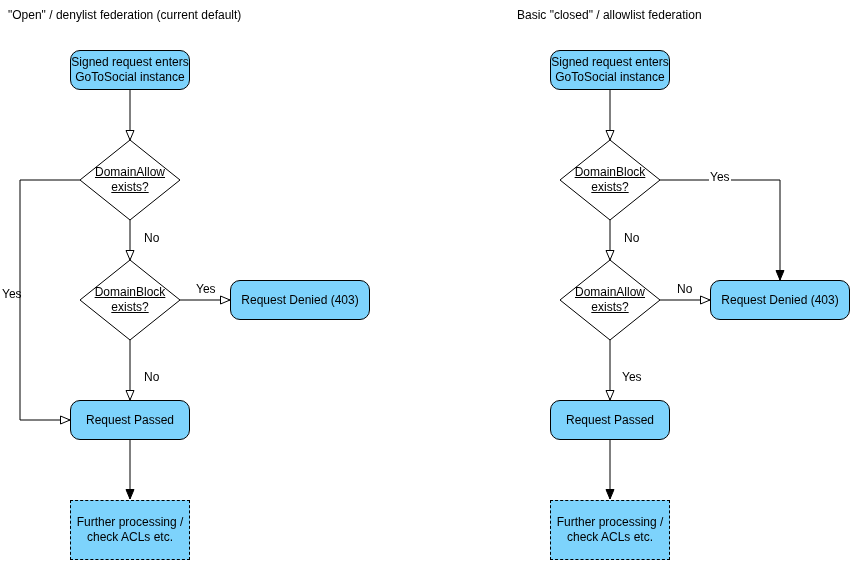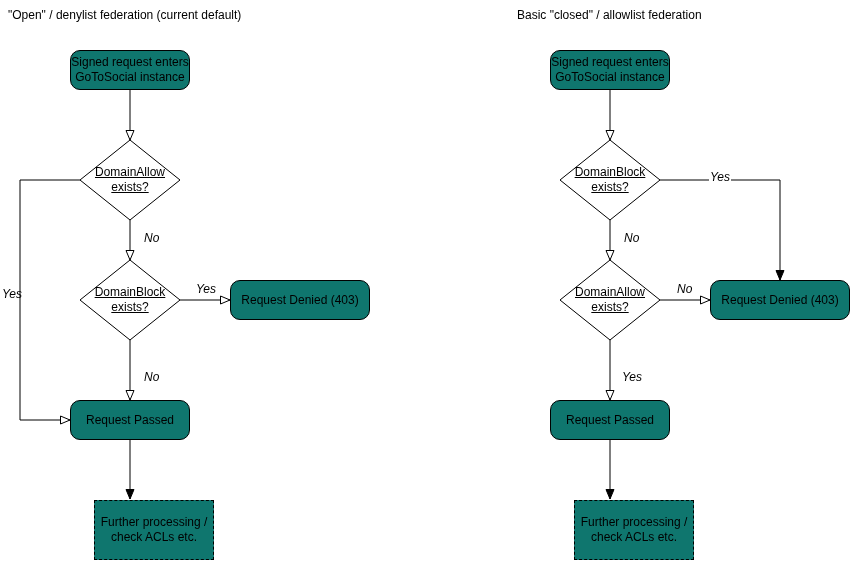--- a/index.html
+++ b/index.html
@@ -20,45 +20,44 @@
     width: 851px; height: 561px;
   }
   .chart-title {
     position: absolute;
     white-space: pre;
     line-height: 14px;
   }
   .node {
     position: absolute;
     border: 1px solid #000000;
-    background: #0f766e;
+    background: #7dd3fc;
     display: flex;
     align-items: center;
     justify-content: center;
     text-align: center;
     white-space: pre-line;
     line-height: 15px;
   }
   .rounded { border-radius: 10px; }
-  .dashed { border-style: dashed; margin-left: 24px; }
+  .dashed { border-style: dashed; }
   .diamond-label {
     position: absolute;
     display: flex;
     align-items: center;
     justify-content: center;
     text-align: center;
     white-space: pre-line;
     line-height: 15px;
     text-decoration: underline;
   }
   .edge-label {
     position: absolute;
     white-space: pre;
     line-height: 12px;
-    font-style: italic;
   }
   .edge-label.online { background: #ffffff; padding: 0 1px; }
 </style>
 </head>
 <body>
 
 <div class="canvas">
 
   <svg class="edges" width="851" height="561" viewBox="0 0 851 561">
     <defs>

